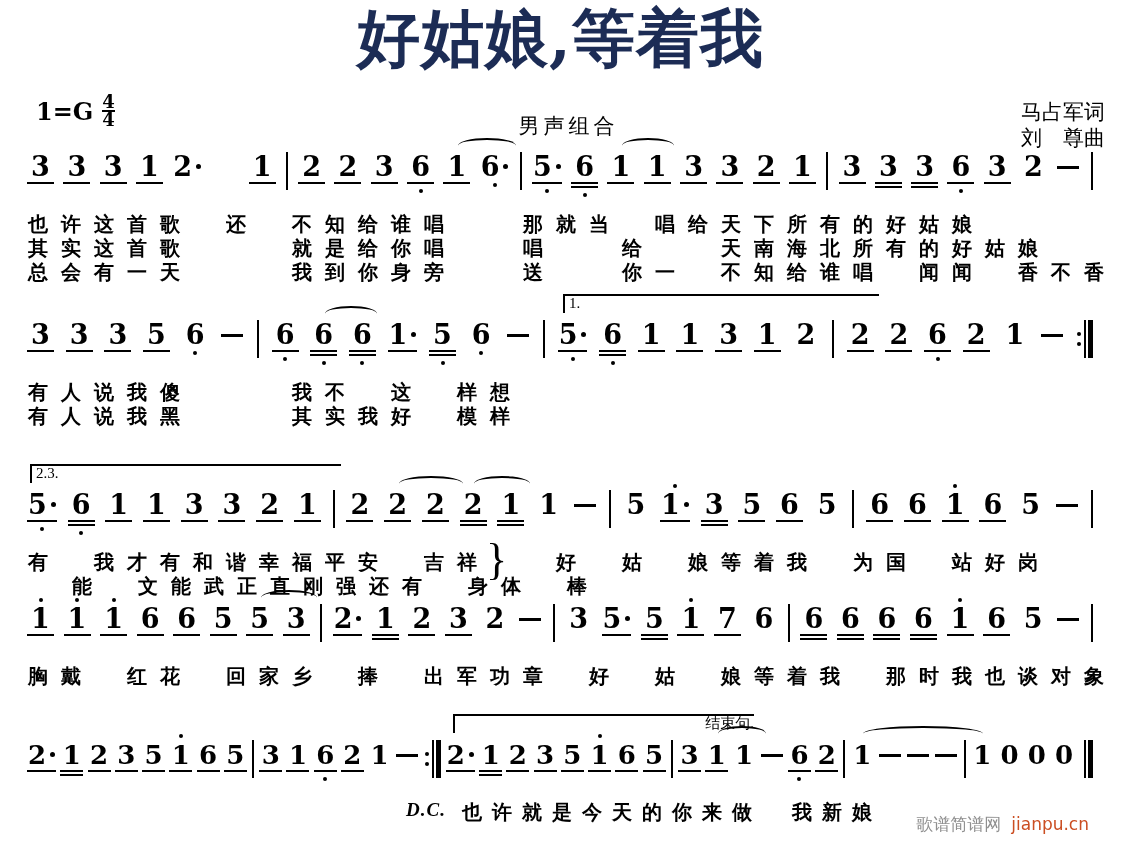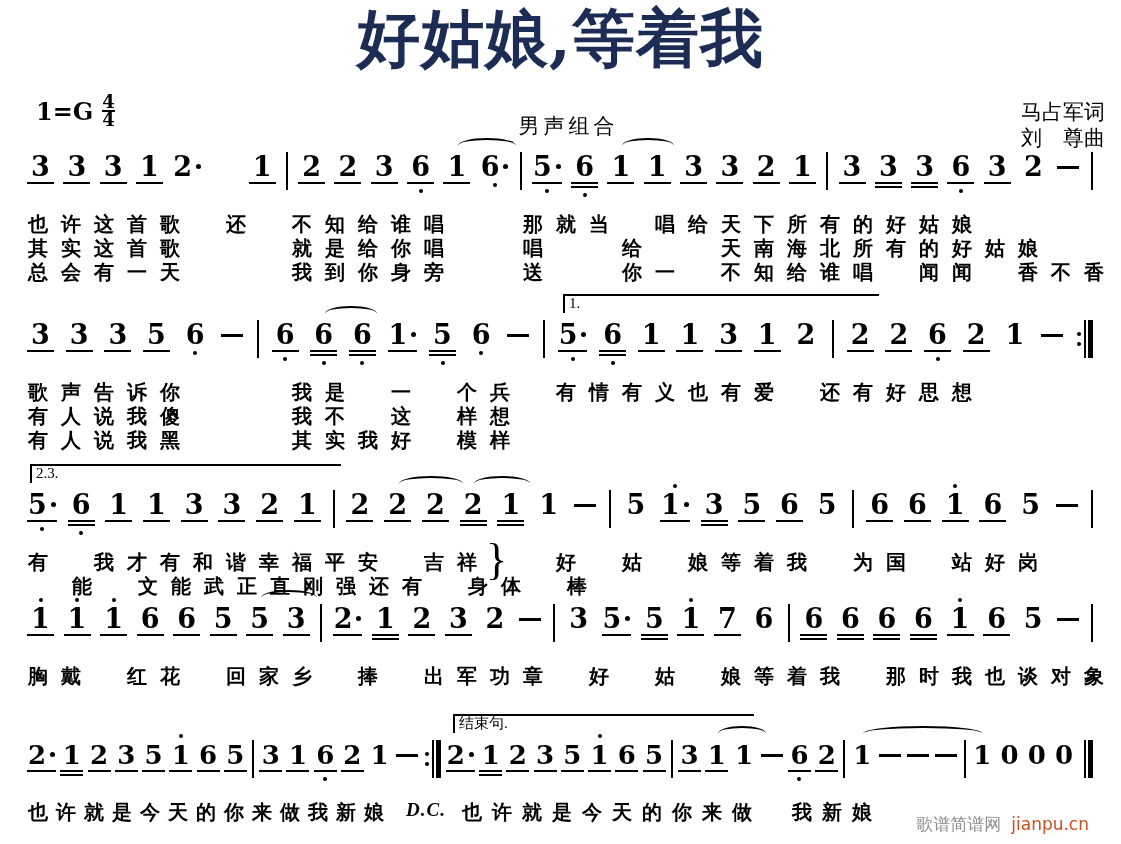--- a/index.html
+++ b/index.html
@@ -156,21 +156,20 @@
           <span class="dash"></span>
           <span class="rpt">
             <span class="rdots">
               <span class="rd"></span>
               <span class="rd"></span>
             </span>
             <span class="thin"></span>
             <span class="thick"></span>
           </span>
         </span>
-        <span class="lyricrow" style="display: block;"><span class="seg">歌声告诉你　　　我是　一　个兵　有情有义也有爱　还有好思想</span></span>
         <span class="lyricrow" style="display: block;"><span class="seg">有人说我傻　　　我不　这　样想</span></span>
         <span class="lyricrow" style="display: block;"><span class="seg">有人说我黑　　　其实我好　模样</span></span>
       </div>
       <div class="system">
         <span class="volta" style="left: 2px; width: 305px;">2.3.</span>
         <span class="noterow" style="display: flex;">
           <span class="note"><span class="nv">5</span><span class="adot"></span><span class="ul" style="bottom: -2px;"></span><span class="lod" style="top: 37px;"></span></span>
           <span class="note"><span class="nv">6</span><span class="ul" style="bottom: -2px;"></span><span class="ul" style="bottom: -6px;"></span><span class="lod" style="top: 41px;"></span></span>
           <span class="note"><span class="nv">1</span><span class="ul" style="bottom: -2px;"></span></span>
           <span class="note"><span class="nv">1</span><span class="ul" style="bottom: -2px;"></span></span>
@@ -237,21 +236,21 @@
           <span class="note"><span class="nv">6</span><span class="ul" style="bottom: -2px;"></span><span class="ul" style="bottom: -6px;"></span></span>
           <span class="note"><span class="nv">1</span><span class="ul" style="bottom: -2px;"></span><span class="hid"></span></span>
           <span class="note"><span class="nv">6</span><span class="ul" style="bottom: -2px;"></span></span>
           <span class="note"><span class="nv">5</span></span>
           <span class="dash"></span>
           <span class="bl"></span>
         </span>
         <span class="lyricrow" style="display: block;"><span class="seg">胸戴　红花　回家乡　捧　出军功章　好　姑　娘等着我　那时我也谈对象</span></span>
       </div>
       <div class="system">
-        <span class="volta" style="left: 425px; width: 295px;">结束句.</span>
+        <span class="volta" style="left: 425px; width: 295px; text-align: right;">结束句.</span>
         <span class="noterow" style="display: flex;">
           <span class="note"><span class="nv">2</span><span class="adot"></span><span class="ul" style="bottom: -2px;"></span></span>
           <span class="note"><span class="nv">1</span><span class="ul" style="bottom: -2px;"></span><span class="ul" style="bottom: -6px;"></span></span>
           <span class="note"><span class="nv">2</span><span class="ul" style="bottom: -2px;"></span></span>
           <span class="note"><span class="nv">3</span><span class="ul" style="bottom: -2px;"></span></span>
           <span class="note"><span class="nv">5</span><span class="ul" style="bottom: -2px;"></span></span>
           <span class="note"><span class="nv">1</span><span class="ul" style="bottom: -2px;"></span><span class="hid"></span></span>
           <span class="note"><span class="nv">6</span><span class="ul" style="bottom: -2px;"></span></span>
           <span class="note"><span class="nv">5</span><span class="ul" style="bottom: -2px;"></span></span>
           <span class="bl"></span>
@@ -292,20 +291,20 @@
           <span class="bl"></span>
           <span class="note"><span class="nv">1</span></span>
           <span class="note"><span class="nv">0</span></span>
           <span class="note"><span class="nv">0</span></span>
           <span class="note"><span class="nv">0</span></span>
           <span class="fin">
             <span class="thin"></span>
             <span class="thick"></span>
           </span>
         </span>
-        <span class="lyricrow" style="display: block;"><span class="seg tight" style="position: absolute; left: 0px;">也许就是今天的你来做我新娘</span><span class="seg dc" style="position: absolute; left: 378px;">D.C.</span><span class="seg mid" style="position: absolute; left: 428px; margin-left: 6px;">也许就是今天的你来做　我新娘</span></span>
+        <span class="lyricrow" style="display: block;"><span class="seg dc" style="position: absolute; left: 378px;">D.C.</span><span class="seg mid" style="position: absolute; left: 428px; margin-left: 6px;">也许就是今天的你来做　我新娘</span></span>
       </div>
     </div>
 
   <div class="watermark">
     <span>歌谱简谱网</span><a>jianpu.cn</a>
   </div>
 </div>
 
 </body></html>

